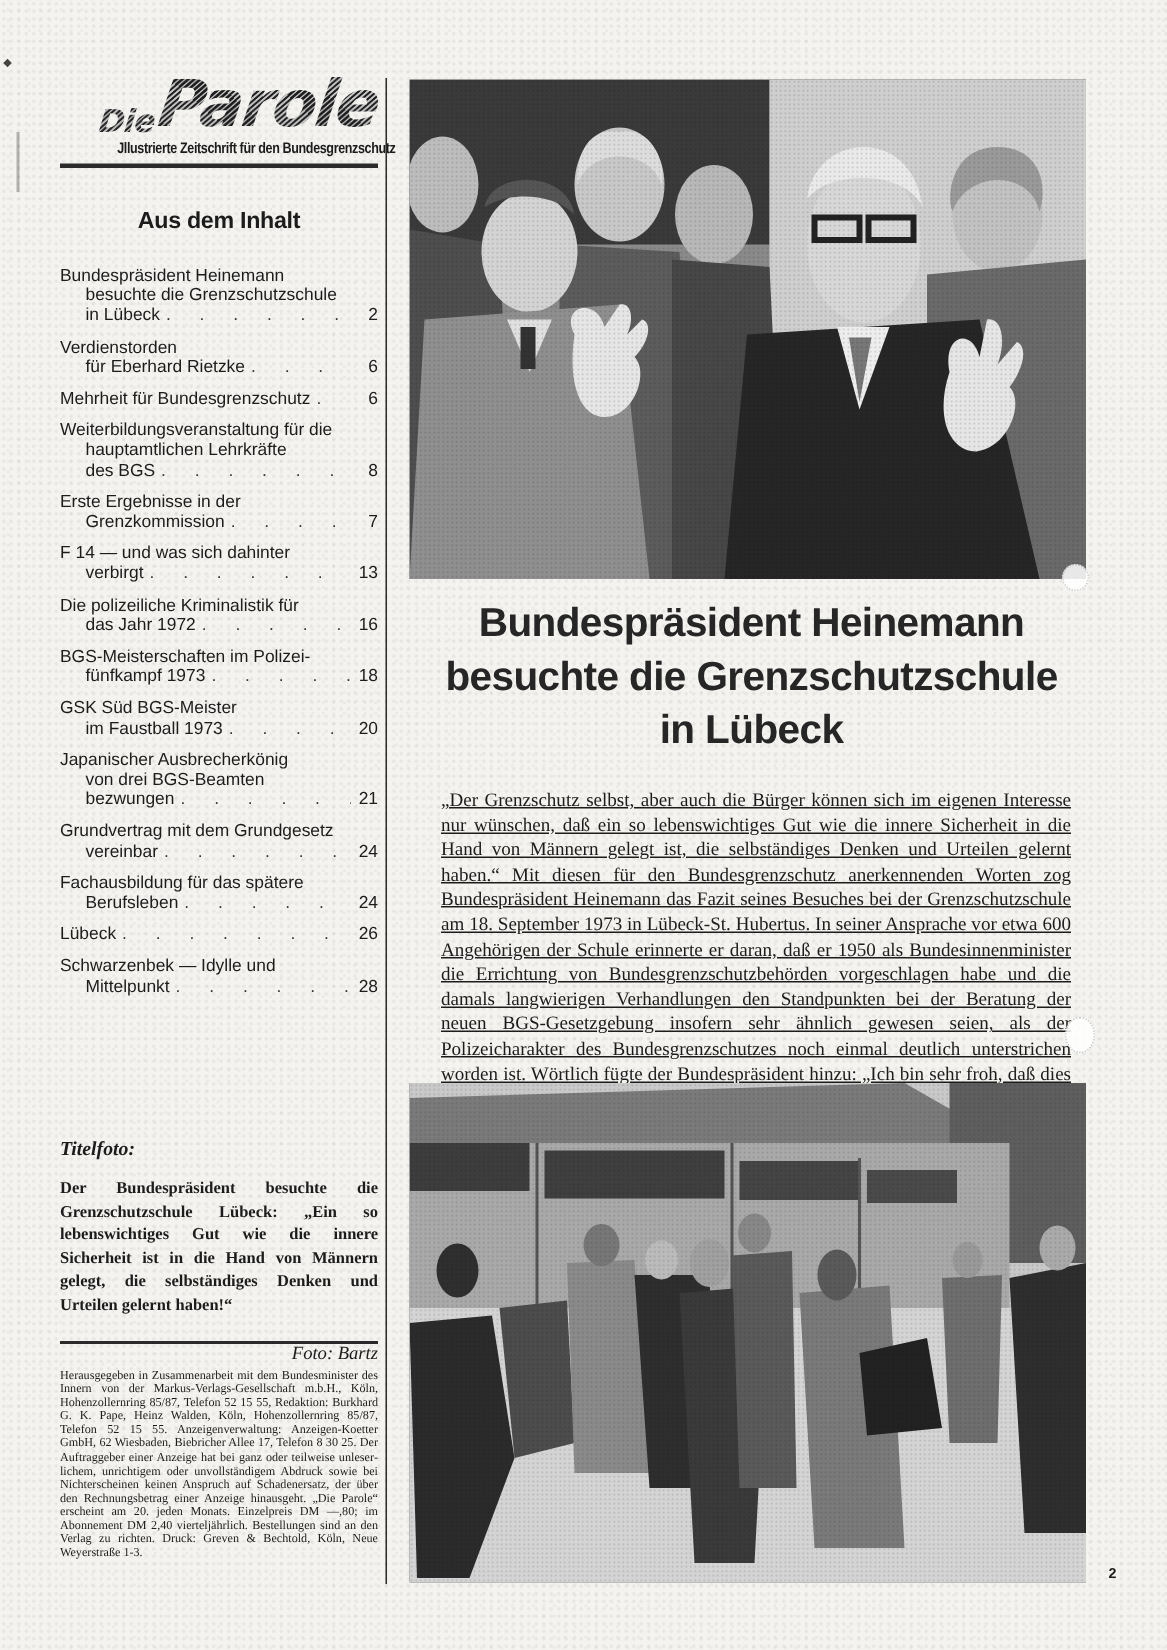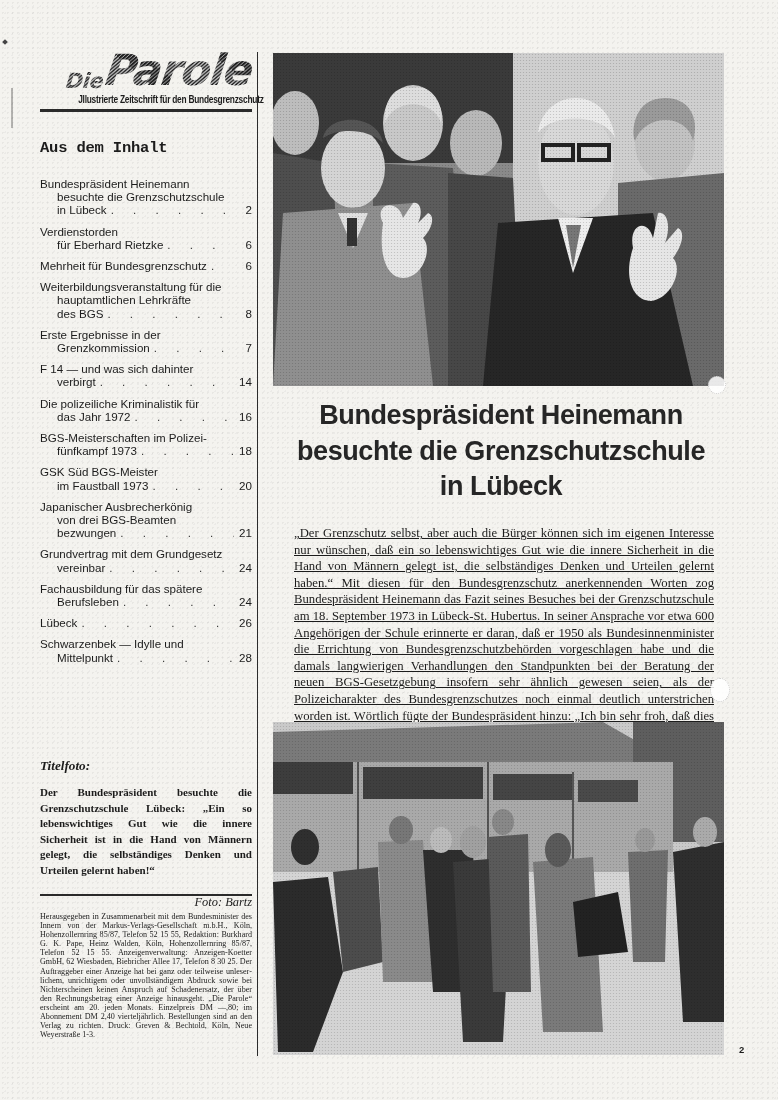--- a/index.html
+++ b/index.html
@@ -50,22 +50,22 @@
     transform: skewX(-8deg);
   }
   .tagline {
     font-family: "Liberation Sans", sans-serif; font-weight: bold;
     font-size: 10.2px; letter-spacing: -0.3px; transform: scaleX(0.82); transform-origin: right;
     white-space: nowrap; margin-top: 2px;
   }
   .mast-rule { height: 3px; background: #2a2a2a; margin-top: 4px; margin-left: 0; }
 
   .toc-title {
-    font-family: Liberation Mono, monospace; font-weight: bold; font-size: 15.5px;
-    margin: 27px 0 20px 0; letter-spacing: -0.2px;
+    font-family: Liberation Sans, sans-serif; font-weight: bold; font-size: 15.5px;
+    margin: 27px 0 20px 0; letter-spacing: -0.2px; text-align: center;
   }
   .toc { font-family: "Liberation Sans", sans-serif; font-size: 11.6px; line-height: 13.2px; }
   .toc-item { margin-bottom: 8px; cursor: pointer; }
   .toc-line { white-space: nowrap; }
   .toc-line.indent { padding-left: 17px; }
   .toc-last { display: flex; align-items: baseline; padding-left: 17px; }
   .toc-last.noindent { padding-left: 0; }
   .toc-last .txt { white-space: nowrap; }
   .toc-last .dots {
     flex: 1; overflow: hidden; white-space: nowrap; margin: 0 4px;
@@ -174,21 +174,21 @@
           <span class="txt">Grenzkommission</span>
           <span class="dots"></span>
           <span class="pg">7</span>
         </div>
       </div>
       <div class="toc-item">
         <div class="toc-line">F 14 — und was sich dahinter</div>
         <div class="toc-last">
           <span class="txt">verbirgt</span>
           <span class="dots"></span>
-          <span class="pg">14</span>
+          <span class="pg">13</span>
         </div>
       </div>
       <div class="toc-item">
         <div class="toc-line">Die polizeiliche Kriminalistik für</div>
         <div class="toc-last">
           <span class="txt">das Jahr 1972</span>
           <span class="dots"></span>
           <span class="pg">16</span>
         </div>
       </div>

